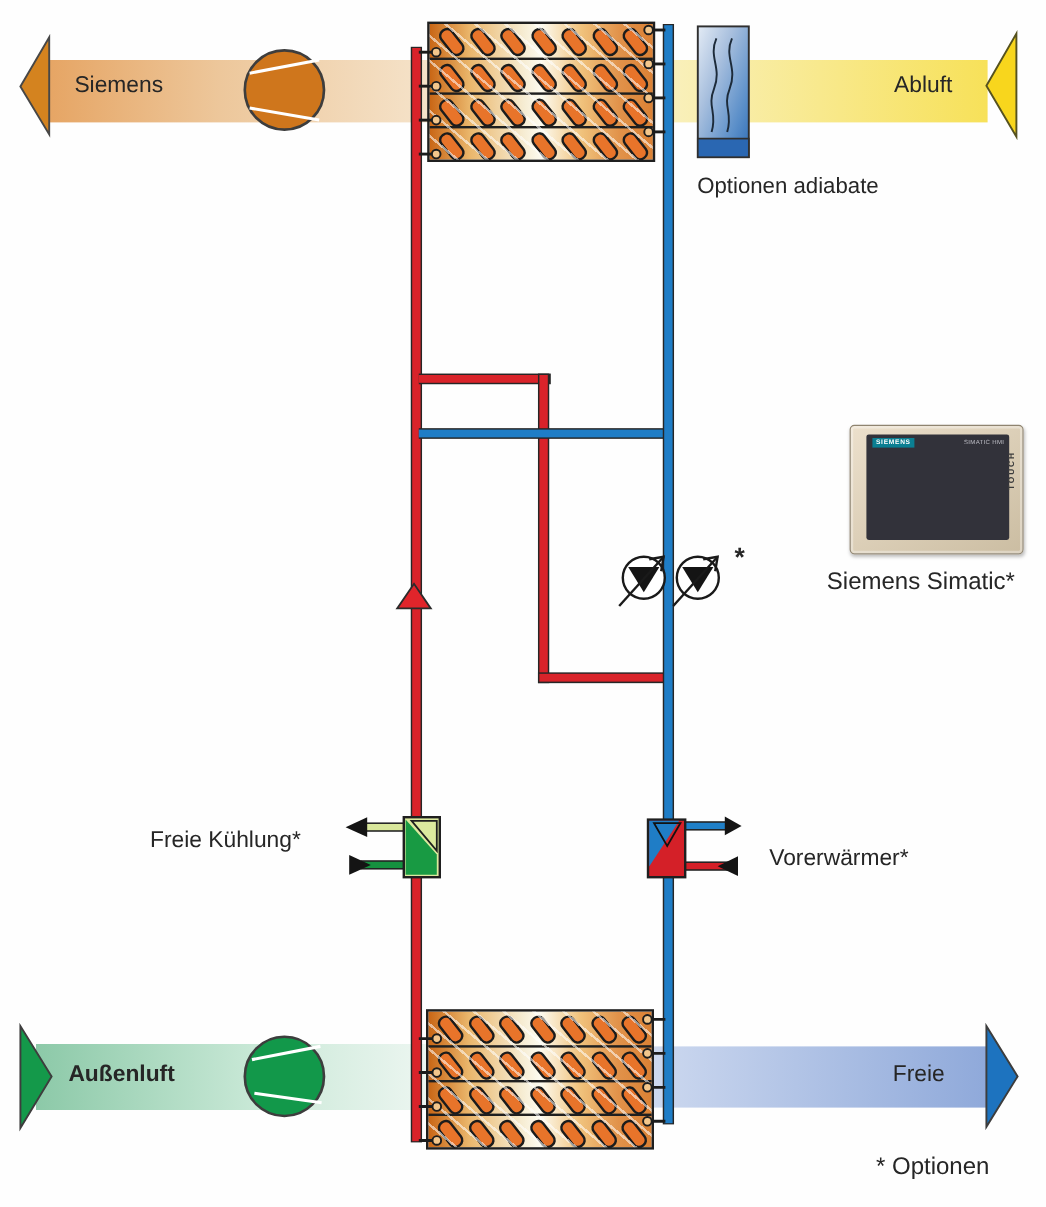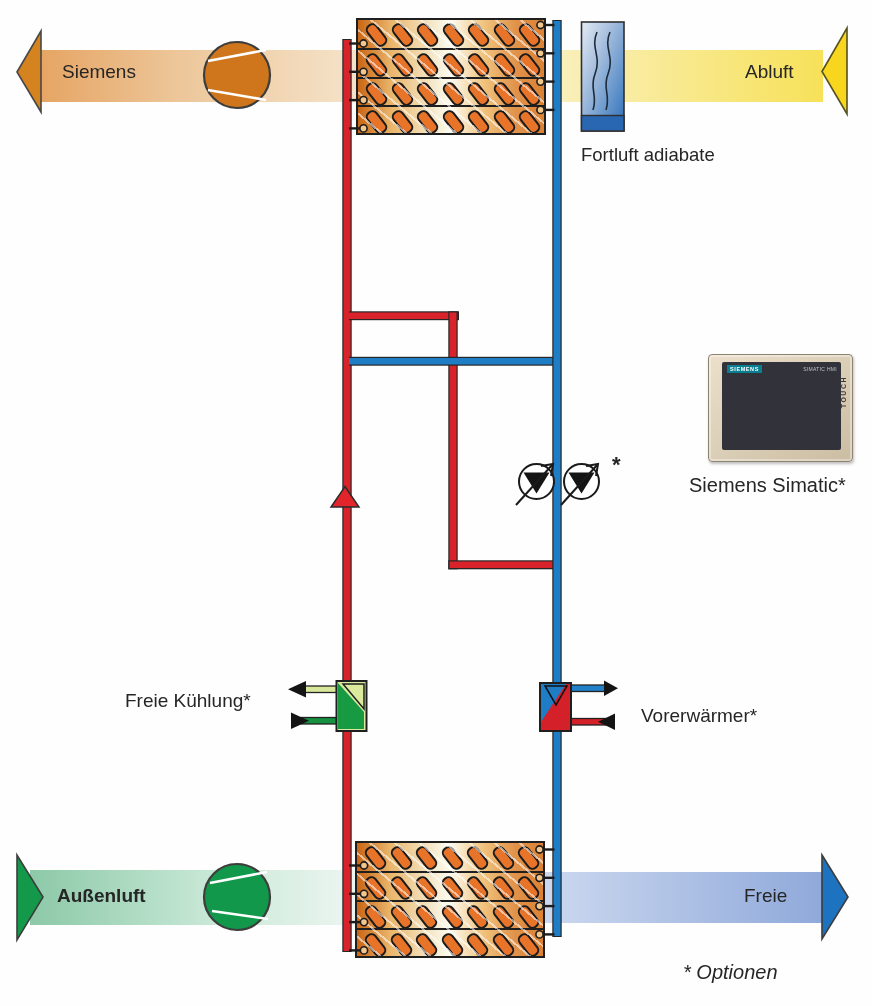--- a/index.html
+++ b/index.html
@@ -33,21 +33,21 @@
   .lbl-fortluft{left:62px;top:61px;}
   .lbl-abluft{left:745px;top:61px;}
   .lbl-adia1{left:581px;top:144px;font-size:18.5px;}
   .lbl-adia2{left:581px;top:171px;font-size:18.5px;}
   .lbl-pumpstar{left:612px;top:452px;}
   .lbl-simatic{left:689px;top:474px;}
   .lbl-freie{left:125px;top:690px;}
   .lbl-vorer{left:641px;top:665px;margin-top:40px;}
   .lbl-aussen{left:57px;top:885px;font-weight:bold;}
   .lbl-zuluft{left:744px;top:885px;}
-  .lbl-optionen{left:683px;top:961px;font-style:italic;}
+  .lbl-optionen{left:730px;top:961px;}
 
   
   .panel{position:absolute;left:708px;top:354px;width:143px;height:106px;border-radius:4px;
     background:linear-gradient(145deg,#ece0cc,#cbbda2);border:1px solid #8f8470;
     box-shadow:inset 0 0 0 2px rgba(255,255,255,.35),1px 2px 3px rgba(0,0,0,.25);}
   .panel-bezel{position:absolute;left:13px;top:7px;width:119px;height:88px;background:#32323a;border-radius:2px;}
   .panel-brand{position:absolute;left:5px;top:2.5px;background:#0b7f92;color:#fff;
     font-size:5.5px;font-weight:bold;letter-spacing:.6px;padding:1px 3px;}
   .panel-model{position:absolute;right:4px;top:3.5px;color:#c0c0c8;font-size:5px;letter-spacing:.3px;}
   .panel-screen{position:absolute;left:6px;top:13px;width:107px;height:67px;background:#eef0e9;border:1px solid #55555c;}
@@ -286,21 +286,21 @@
   <div class="panel">
     <div class="panel-bezel">
       <div class="panel-brand">SIEMENS</div>
       <div class="panel-model">SIMATIC HMI</div>
     </div>
     <div class="panel-touch">TOUCH</div>
   </div>
 
   <div class="lbl f19 lbl-fortluft">Siemens</div>
   <div class="lbl f19 lbl-abluft">Abluft</div>
-  <div class="lbl lbl-adia1">Fortluft adiabate</div>
+  <div class="lbl lbl-adia1">Optionen adiabate</div>
   <div class="lbl f22 lbl-pumpstar">*</div>
   <div class="lbl f20 lbl-simatic">Siemens Simatic*</div>
   <div class="lbl f19 lbl-freie">Freie Kühlung*</div>
   <div class="lbl f19 lbl-vorer">Vorerwärmer*</div>
   <div class="lbl f19 lbl-aussen">Außenluft</div>
   <div class="lbl f19 lbl-zuluft">Freie</div>
   <div class="lbl f20 lbl-optionen">* Optionen</div>
 </div>
 
 </body></html>

